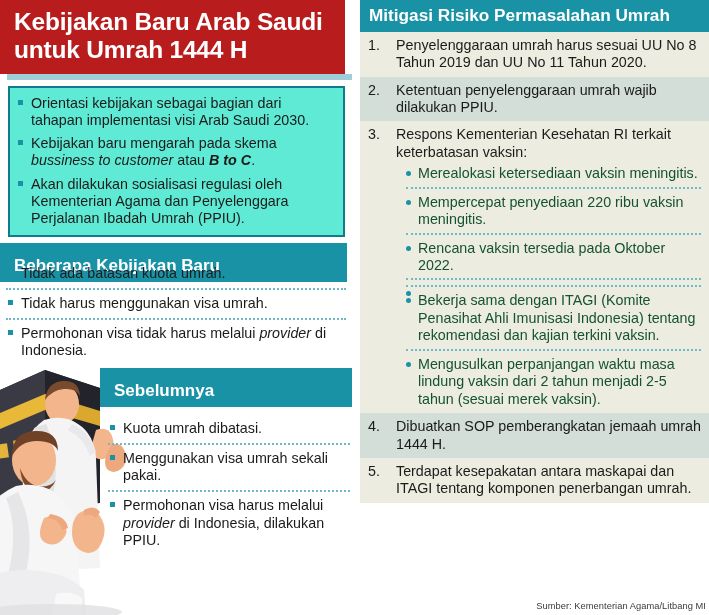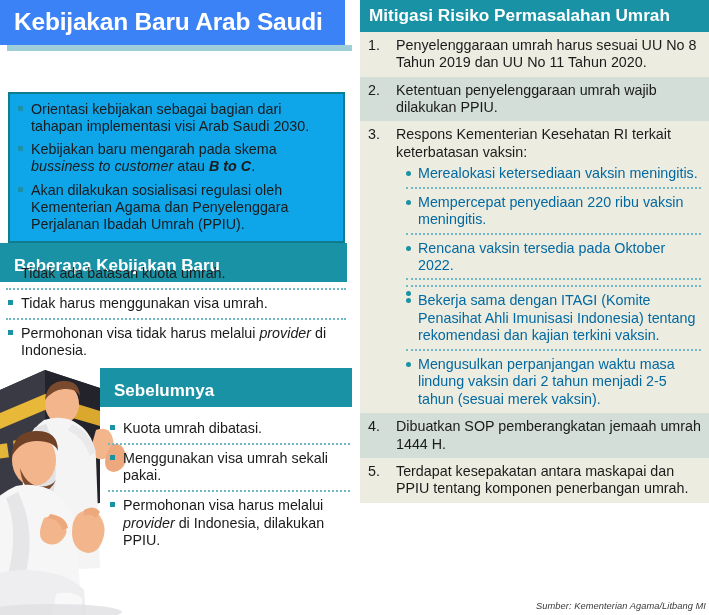--- a/index.html
+++ b/index.html
@@ -31,45 +31,45 @@
     height: 615px;
   }
 
   .main-title-wrap {
     position: absolute;
     left: 0;
     top: 0;
     width: 345px;
   }
   .main-title {
-    background: #3b82f6;
+    background: #b91c1c;
     color: #ffffff;
     font-size: 24.5px;
     font-weight: bold;
     line-height: 1.16;
     letter-spacing: -0.2px;
     padding: 8px 10px 9px 14px;
     box-sizing: border-box;
     width: 345px;
   }
   .title-shadow {
     width: 345px;
     height: 6px;
     background: #9ecfd8;
     margin-left: 7px;
   }
 
   .intro-box {
     position: absolute;
     left: 8px;
-    top: 92px;
+    top: 86px;
     width: 337px;
     box-sizing: border-box;
     border: 2px solid #0f7c8e;
-    background: #0ea5e9;
+    background: #5eead4;
     padding: 7px 8px 8px 6px;
   }
 
   ul.plain {
     list-style: none;
     margin: 0;
     padding: 0;
   }
   li.sq-item {
     position: relative;
@@ -186,21 +186,21 @@
   .sub-list {
     list-style: none;
     margin: 4px 0 0 0;
     padding: 0 0 0 10px;
   }
   li.sub-item {
     position: relative;
     padding-left: 12px;
     font-size: 14.3px;
     line-height: 1.22;
-    color: #0369a1;
+    color: #14532d;
   }
   li.sub-item > .dot-bullet {
     position: absolute;
     left: 0px;
     top: 6px;
     width: 5px;
     height: 5px;
     border-radius: 50%;
     background: #1a92a5;
   }
@@ -211,33 +211,33 @@
   }
 
   .source {
     position: absolute;
     right: 3px;
     bottom: 4px;
     font-size: 9.3px;
     color: #3a3a3a;
     letter-spacing: 0.05px;
     text-align: right;
-    font-style: italic;
   }
 </style>
 </head>
 <body>
 
 <div class="page">
 
   <div class="left-col">
 
     <div class="main-title-wrap">
       <div class="main-title">
         <div>Kebijakan Baru Arab Saudi</div>
+        <div>untuk Umrah 1444 H</div>
       </div>
       <div class="title-shadow"></div>
     </div>
 
     <div class="intro-box">
       <ul class="plain" id="intro-list">
           <li class="sq-item"><span class="sq-bullet"></span><span><span>Orientasi kebijakan sebagai bagian dari tahapan implementasi visi Arab Saudi 2030.</span></span></li>
           <li class="sq-item"><span class="sq-bullet"></span><span><span>Kebijakan baru mengarah pada skema </span><span class="it" style="font-style: italic;">bussiness to customer</span><span> atau </span><span style="font-style: italic; font-weight: bold;">B to C</span><span>.</span></span></li>
           <li class="sq-item"><span class="sq-bullet"></span><span><span>Akan dilakukan sosialisasi regulasi oleh Kementerian Agama dan Penyelenggara Perjalanan Ibadah Umrah (PPIU).</span></span></li>
         </ul>
@@ -357,19 +357,19 @@
             <div class="sub-sep"></div>
             <li class="sub-item"><span class="dot-bullet"></span><span>Mengusulkan perpanjangan waktu masa lindung vaksin dari 2 tahun menjadi 2-5 tahun (sesuai merek vaksin).</span></li>
           </ul>
         </li>
         <li class="num-item shade">
           <span class="num-marker">4.</span>
           <div>Dibuatkan SOP pemberangkatan jemaah umrah 1444 H.</div>
         </li>
         <li class="num-item light">
           <span class="num-marker">5.</span>
-          <div>Terdapat kesepakatan antara maskapai dan PPIU tentang komponen penerbangan umrah.</div>
+          <div>Terdapat kesepakatan antara maskapai dan ITAGI tentang komponen penerbangan umrah.</div>
         </li>
       </ul>
   </div>
 
   <div class="source">Sumber: Kementerian Agama/Litbang MI</div>
 </div>
 
 </body></html>

